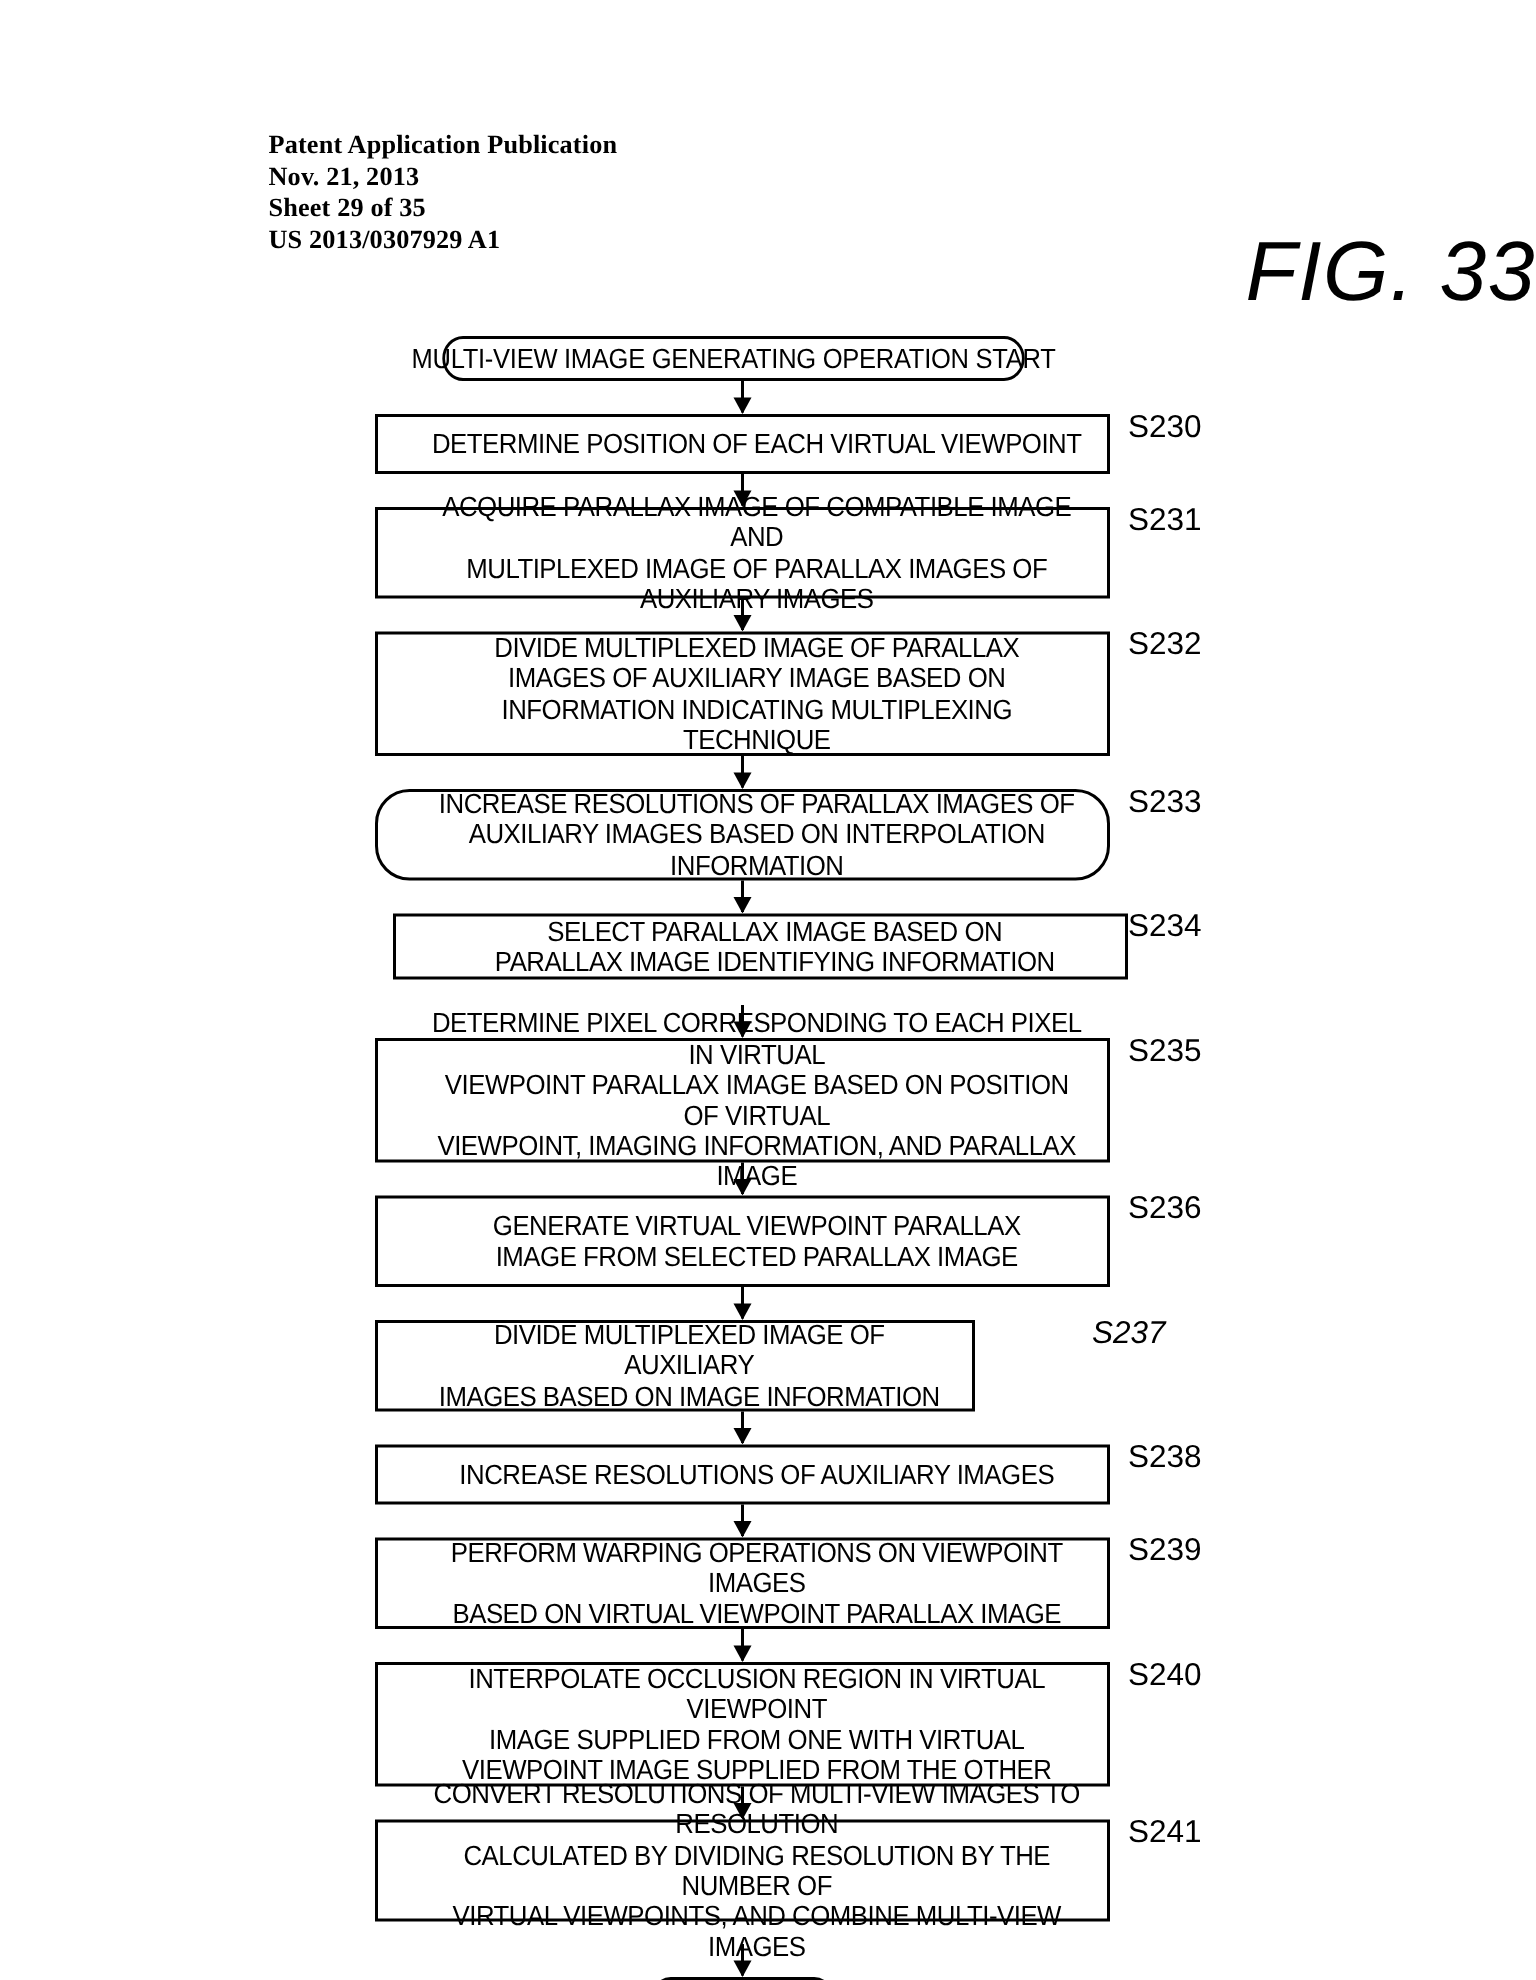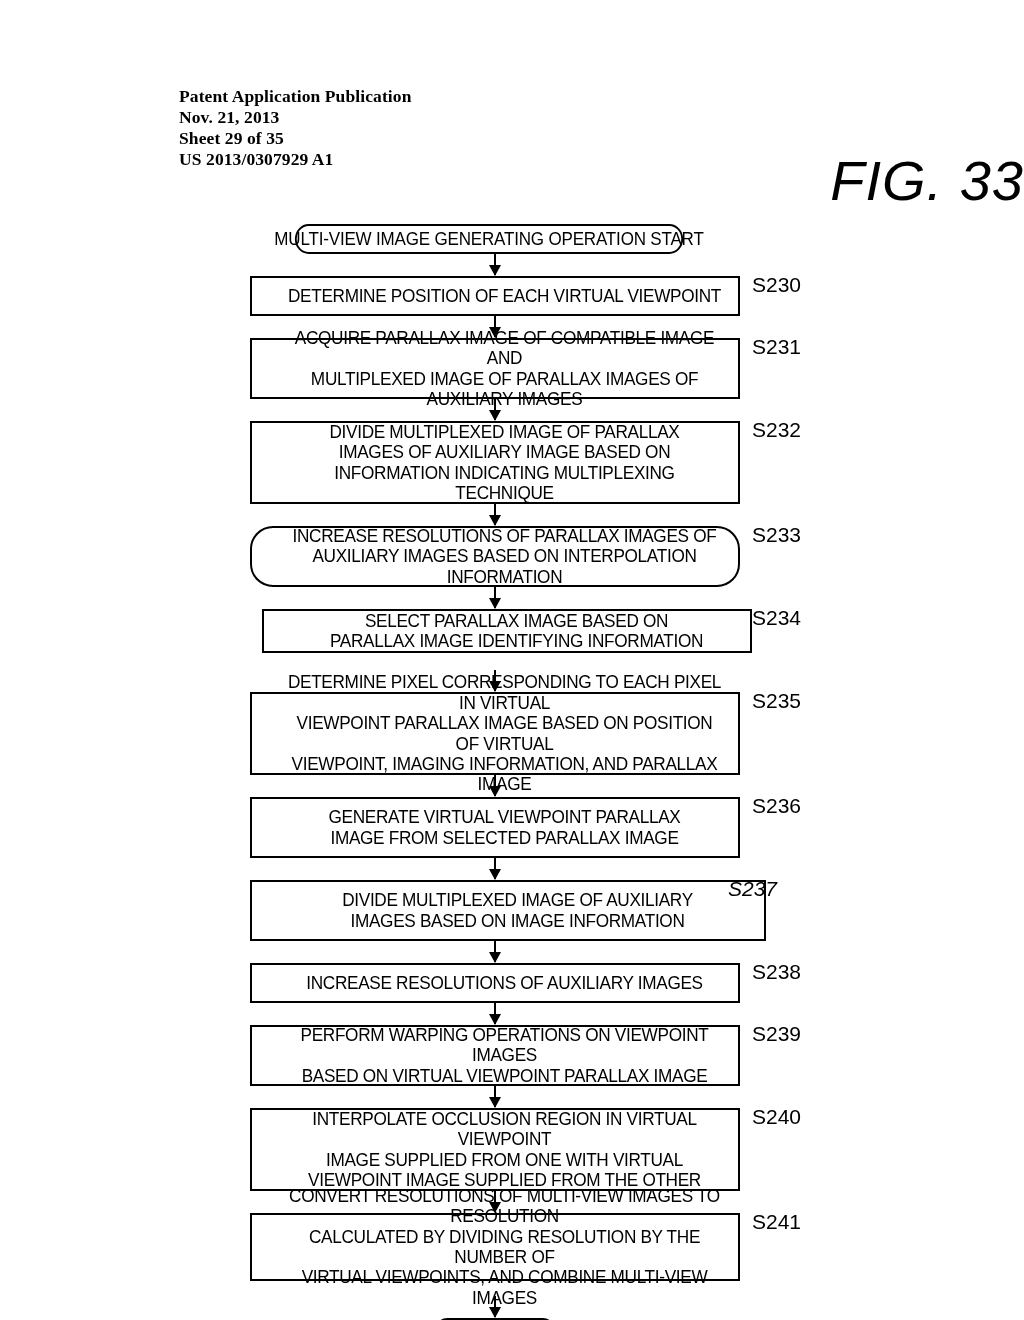--- a/index.html
+++ b/index.html
@@ -193,21 +193,21 @@
 VIEWPOINT, IMAGING INFORMATION, AND PARALLAX IMAGE</span>
       </div>
       <div class="step-label" style="left: 752px; top: 690px;">S235</div>
       <div class="arrow" style="top: 775px; height: 21px; left: 493.8px;"></div>
       <div class="node-proc" style="left: 250px; top: 797px; width: 490px; height: 61px;">
         <span class="ptext">GENERATE VIRTUAL VIEWPOINT PARALLAX
 IMAGE FROM SELECTED PARALLAX IMAGE</span>
       </div>
       <div class="step-label" style="left: 752px; top: 795px;">S236</div>
       <div class="arrow" style="top: 858px; height: 21px; left: 493.8px;"></div>
-      <div class="node-proc" style="left: 250px; top: 880px; width: 516px; height: 61px;">
+      <div class="node-proc" style="left: 250px; top: 880px; width: 400px; height: 61px;">
         <span class="ptext">DIVIDE MULTIPLEXED IMAGE OF AUXILIARY
 IMAGES BASED ON IMAGE INFORMATION</span>
       </div>
       <div class="step-label" style="left: 728px; top: 878px; font-style: italic;">S237</div>
       <div class="arrow" style="top: 941px; height: 21px; left: 493.8px;"></div>
       <div class="node-proc" style="left: 250px; top: 963px; width: 490px; height: 40px;">
         <span class="ptext">INCREASE RESOLUTIONS OF AUXILIARY IMAGES</span>
       </div>
       <div class="step-label" style="left: 752px; top: 961px;">S238</div>
       <div class="arrow" style="top: 1003px; height: 21px; left: 493.8px;"></div>

